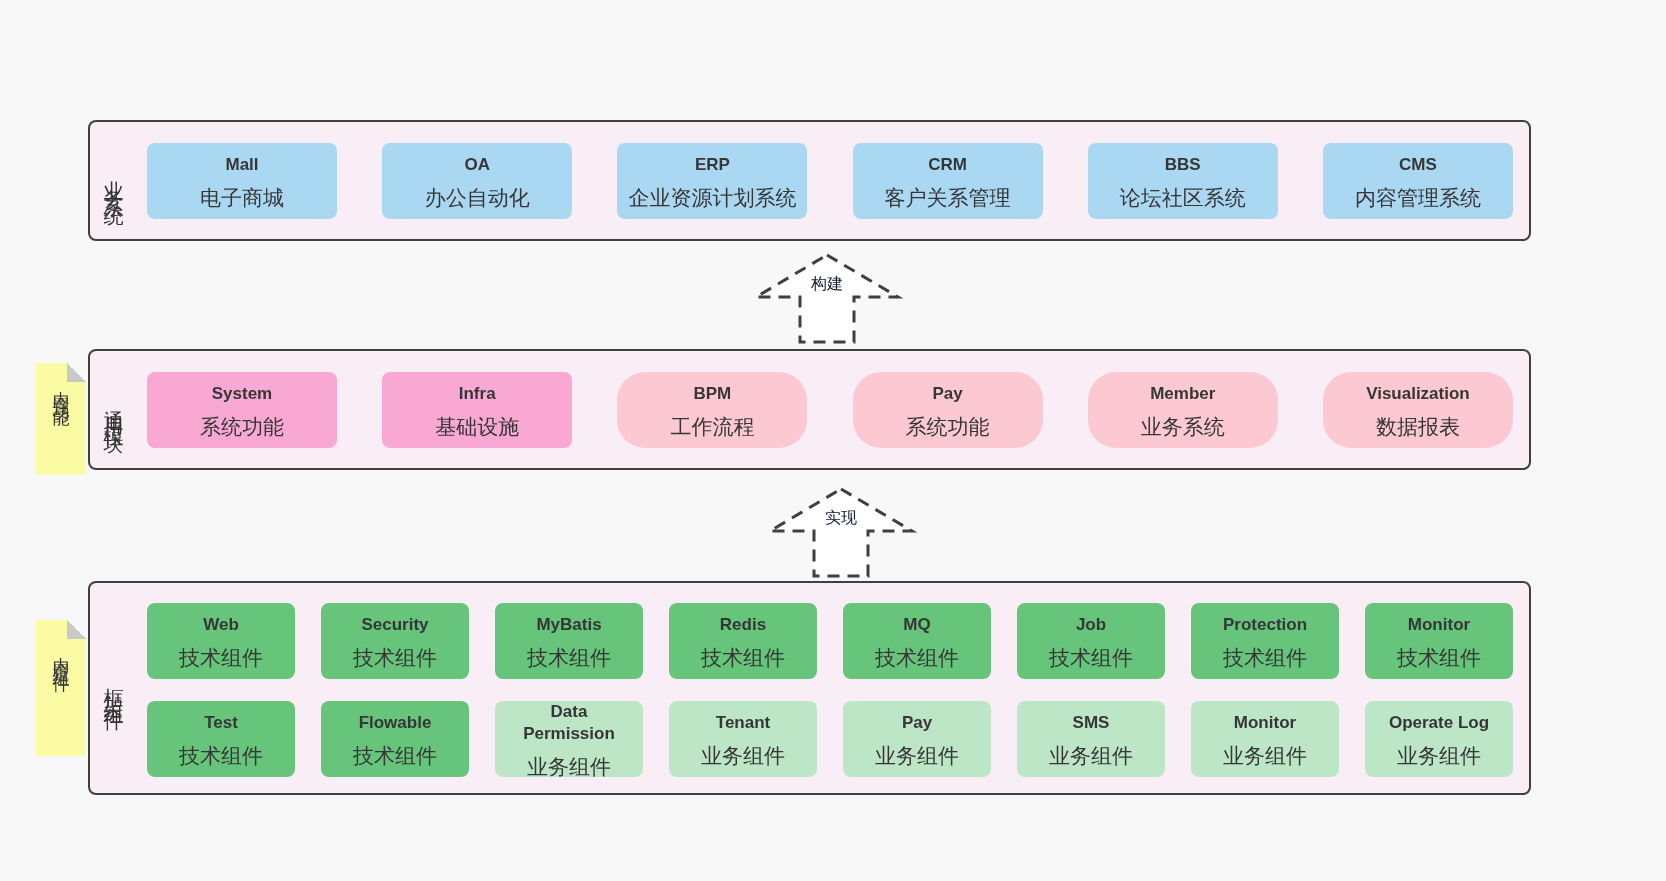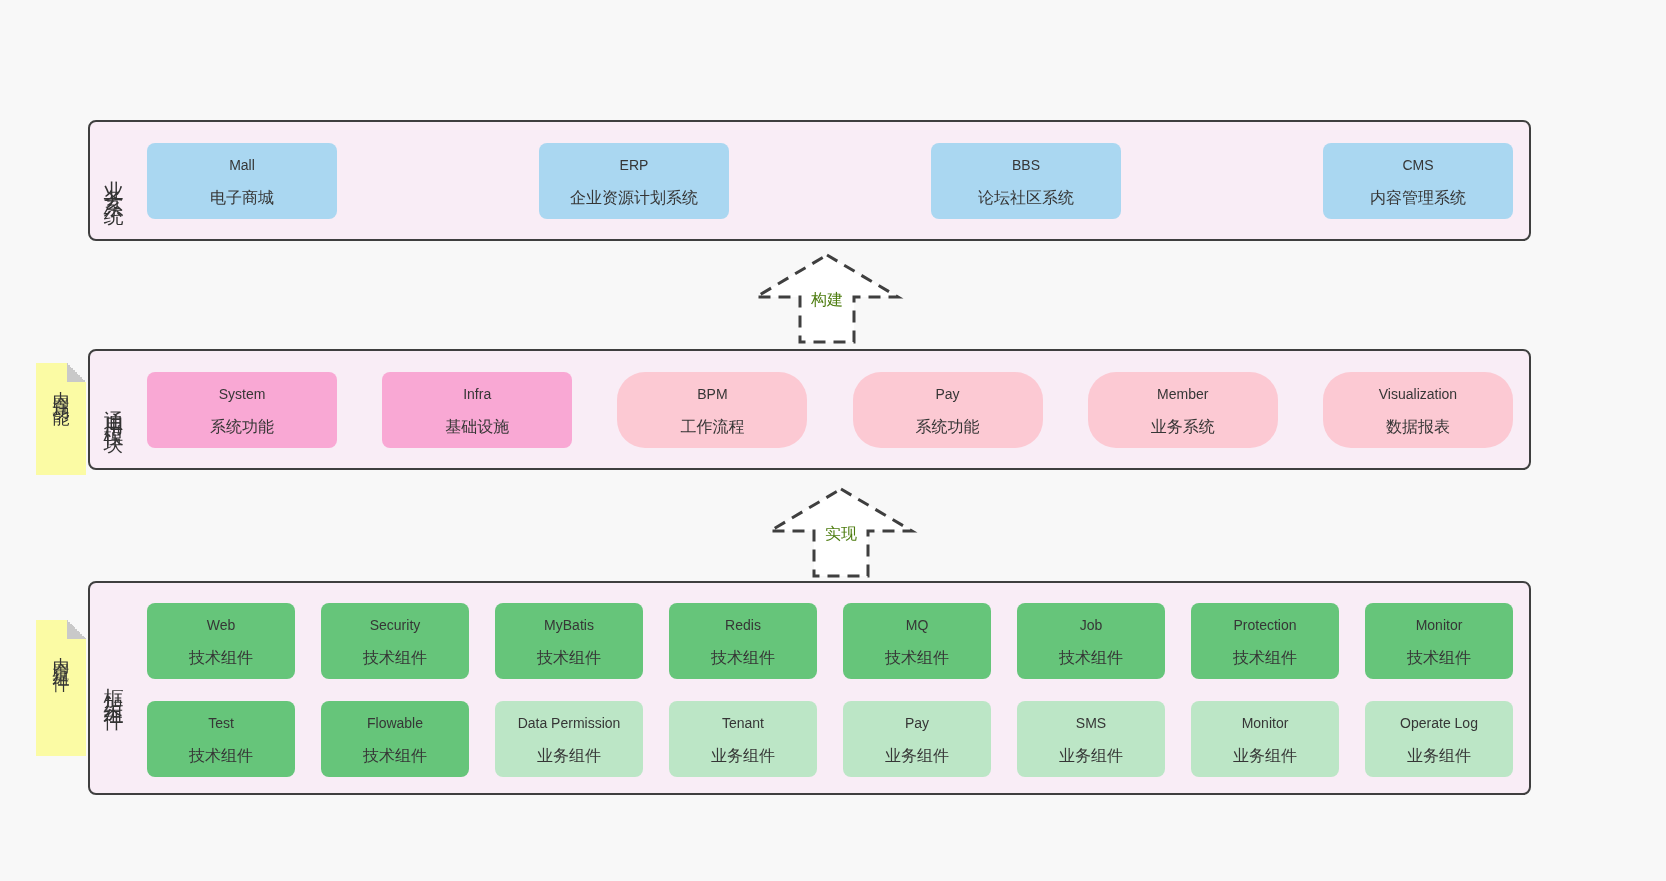--- a/index.html
+++ b/index.html
@@ -53,22 +53,22 @@
     height:76px;
     border-radius:8px;
     display:flex;
     flex-direction:column;
     align-items:center;
     justify-content:center;
     text-align:center;
   }
   .box-lg { width:190px; }
   .box-sm { width:148px; padding:7px 15px; }
-  .box .name { font-size:14px; line-height:22px; }
-  .box .desc { font-size:16px; line-height:21px; margin-top:11px; }
+  .box .name { font-size:17px; line-height:22px;font-weight:bold; }
+  .box .desc { font-size:21px; line-height:21px; margin-top:11px; }
 
   .blue     { background:#aad7f1; }
   .red      { background:#f9a8d4;justify-content:center; }
   .pink     { background:#fcc9d3;border-radius:28px; }
   .green    { background:#66c57a; }
   .green-lt { background:#bce6c6; }
 
   
   .note {
     position:absolute;
@@ -99,44 +99,52 @@
   #note-modules .v-text   { top:15px; }
   #note-framework .v-text { top:24px; }
 
   
   .arrow { position:absolute; width:190px; height:92px; }
   #arrow-build     { left:732px; top:252px; }
   #arrow-implement { left:746px; top:486px; }
   .arrow svg { position:absolute; inset:0; }
   .arrow-label {
     position:absolute;
-    left:50%; top:36px;
+    left:50%; top:20px;
     transform:translateX(-50%);
     background:#ffffff;
     padding:2px 4px;
     font-size:16px;
-    color:#4d7c0f;
+    color:#0f172a;
     white-space:nowrap;
     z-index:2;
     text-align:right;
   }
 </style>
 </head>
 <body>
 
 <div class="section" id="section-business">
   <div class="v-label">业务系统</div>
   <div class="boxes-row row-mid">
     <div class="box box-lg blue">
       <div class="name">Mall</div>
       <div class="desc">电子商城</div>
     </div>
     <div class="box box-lg blue">
+      <div class="name">OA</div>
+      <div class="desc">办公自动化</div>
+    </div>
+    <div class="box box-lg blue">
       <div class="name">ERP</div>
       <div class="desc">企业资源计划系统</div>
+    </div>
+    <div class="box box-lg blue">
+      <div class="name">CRM</div>
+      <div class="desc">客户关系管理</div>
     </div>
     <div class="box box-lg blue">
       <div class="name">BBS</div>
       <div class="desc">论坛社区系统</div>
     </div>
     <div class="box box-lg blue">
       <div class="name">CMS</div>
       <div class="desc">内容管理系统</div>
     </div>
   </div>

